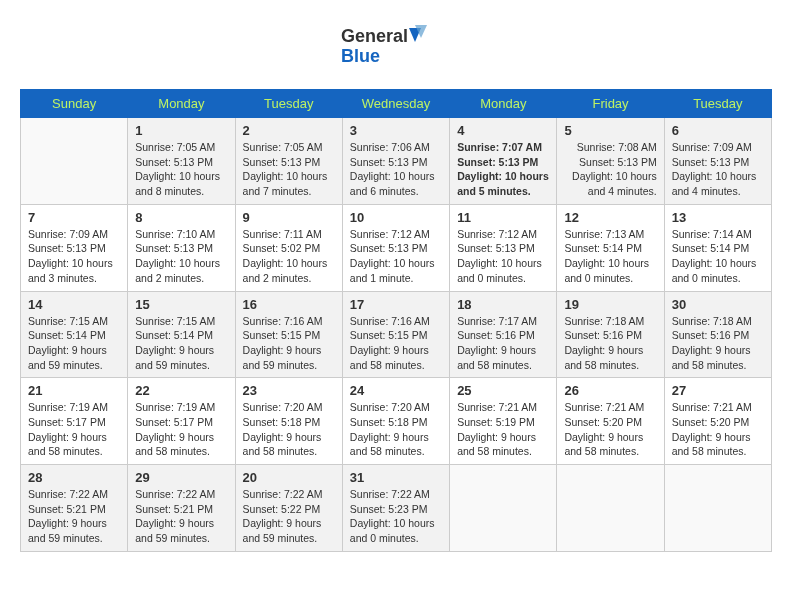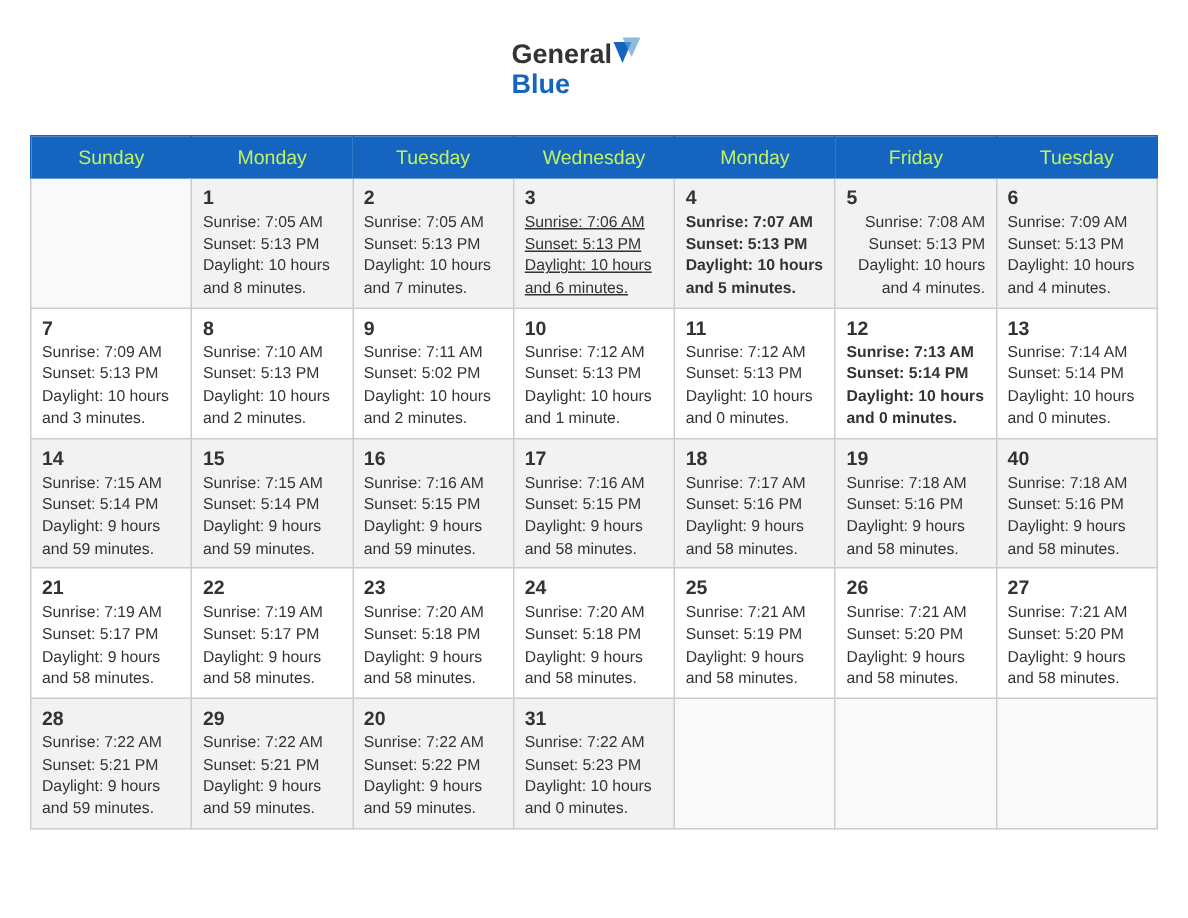--- a/index.html
+++ b/index.html
@@ -117,21 +117,21 @@
         </td>
         <td>
           <span class="day-number">2</span>
           <div class="day-info" style="white-space: pre-line;">Sunrise: 7:05 AM
 Sunset: 5:13 PM
 Daylight: 10 hours
 and 7 minutes.</div>
         </td>
         <td>
           <span class="day-number">3</span>
-          <div class="day-info" style="white-space: pre-line; text-decoration: underline;">Sunrise: 7:06 AM
+          <div class="day-info" style="white-space: pre-line;">Sunrise: 7:06 AM
 Sunset: 5:13 PM
 Daylight: 10 hours
 and 6 minutes.</div>
         </td>
         <td>
           <span class="day-number">4</span>
           <div class="day-info" style="white-space: pre-line; font-weight: bold;">Sunrise: 7:07 AM
 Sunset: 5:13 PM
 Daylight: 10 hours
 and 5 minutes.</div>
@@ -182,21 +182,21 @@
         </td>
         <td>
           <span class="day-number">11</span>
           <div class="day-info" style="white-space: pre-line;">Sunrise: 7:12 AM
 Sunset: 5:13 PM
 Daylight: 10 hours
 and 0 minutes.</div>
         </td>
         <td>
           <span class="day-number">12</span>
-          <div class="day-info" style="white-space: pre-line; font-weight: bold;">Sunrise: 7:13 AM
+          <div class="day-info" style="white-space: pre-line;">Sunrise: 7:13 AM
 Sunset: 5:14 PM
 Daylight: 10 hours
 and 0 minutes.</div>
         </td>
         <td>
           <span class="day-number">13</span>
           <div class="day-info" style="white-space: pre-line;">Sunrise: 7:14 AM
 Sunset: 5:14 PM
 Daylight: 10 hours
 and 0 minutes.</div>
@@ -239,21 +239,21 @@
 and 58 minutes.</div>
         </td>
         <td>
           <span class="day-number">19</span>
           <div class="day-info" style="white-space: pre-line;">Sunrise: 7:18 AM
 Sunset: 5:16 PM
 Daylight: 9 hours
 and 58 minutes.</div>
         </td>
         <td>
-          <span class="day-number">40</span>
+          <span class="day-number">30</span>
           <div class="day-info" style="white-space: pre-line;">Sunrise: 7:18 AM
 Sunset: 5:16 PM
 Daylight: 9 hours
 and 58 minutes.</div>
         </td>
       </tr>
       <tr>
         <td>
           <span class="day-number">21</span>
           <div class="day-info" style="white-space: pre-line;">Sunrise: 7:19 AM

